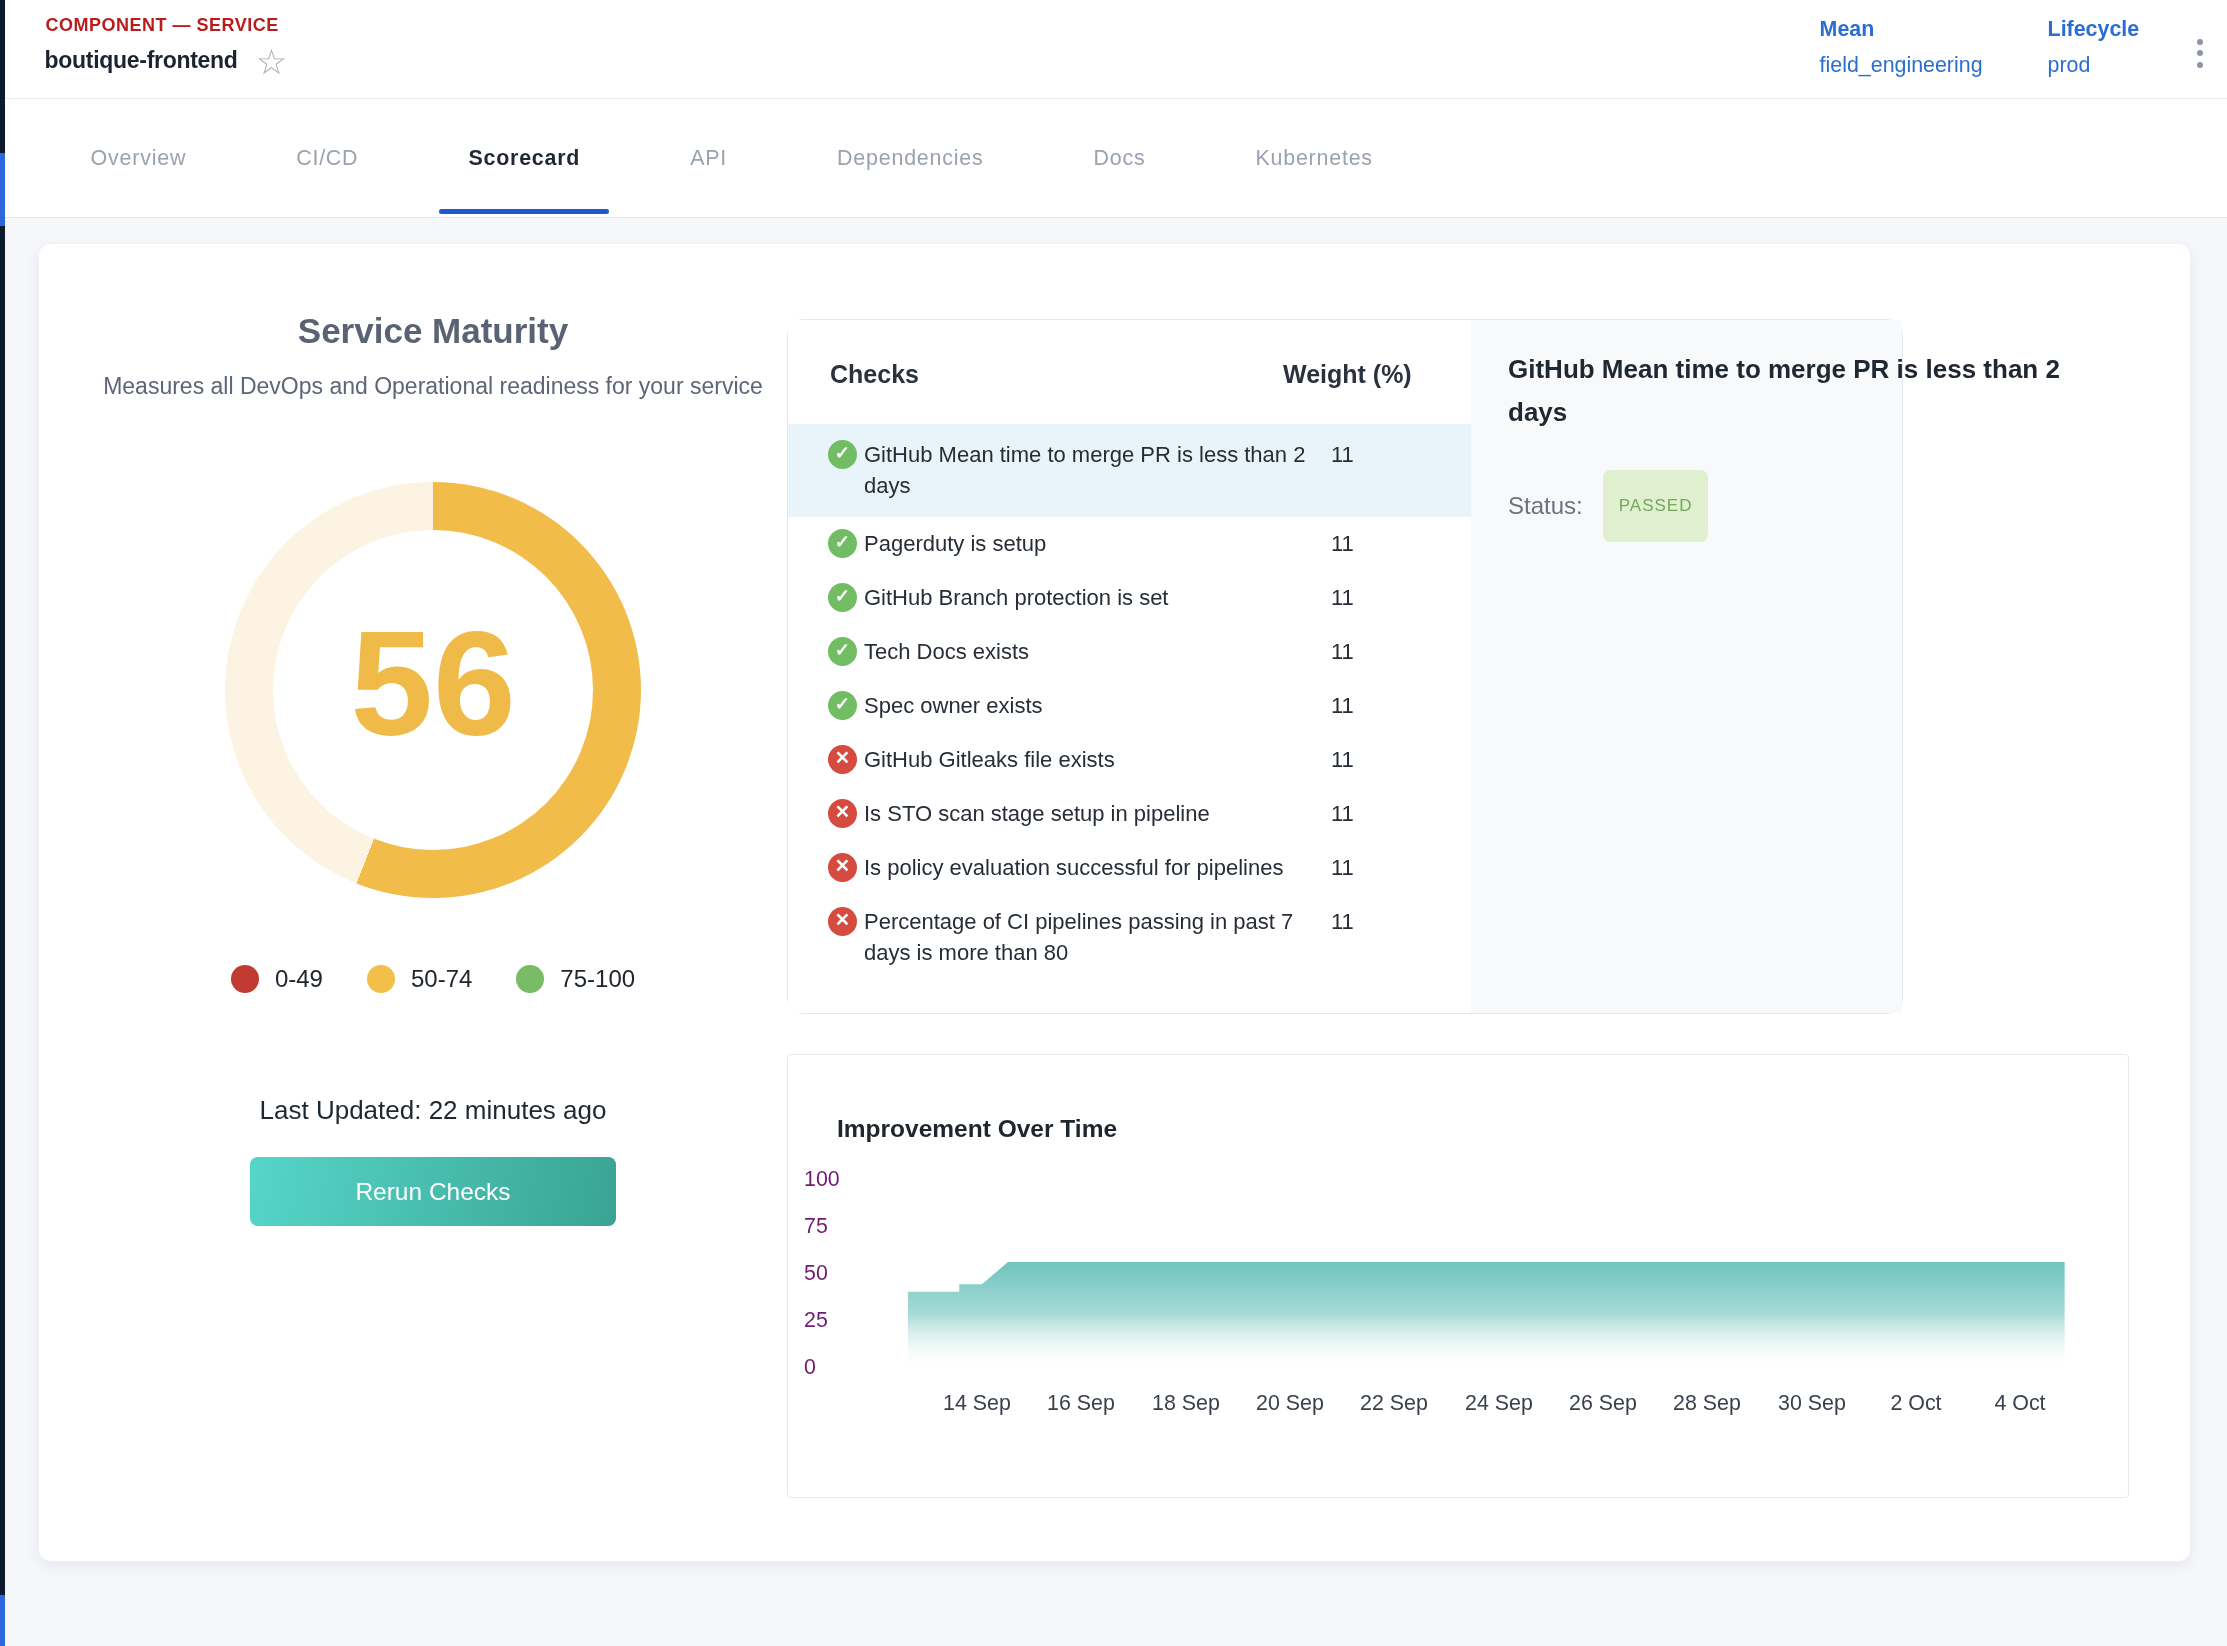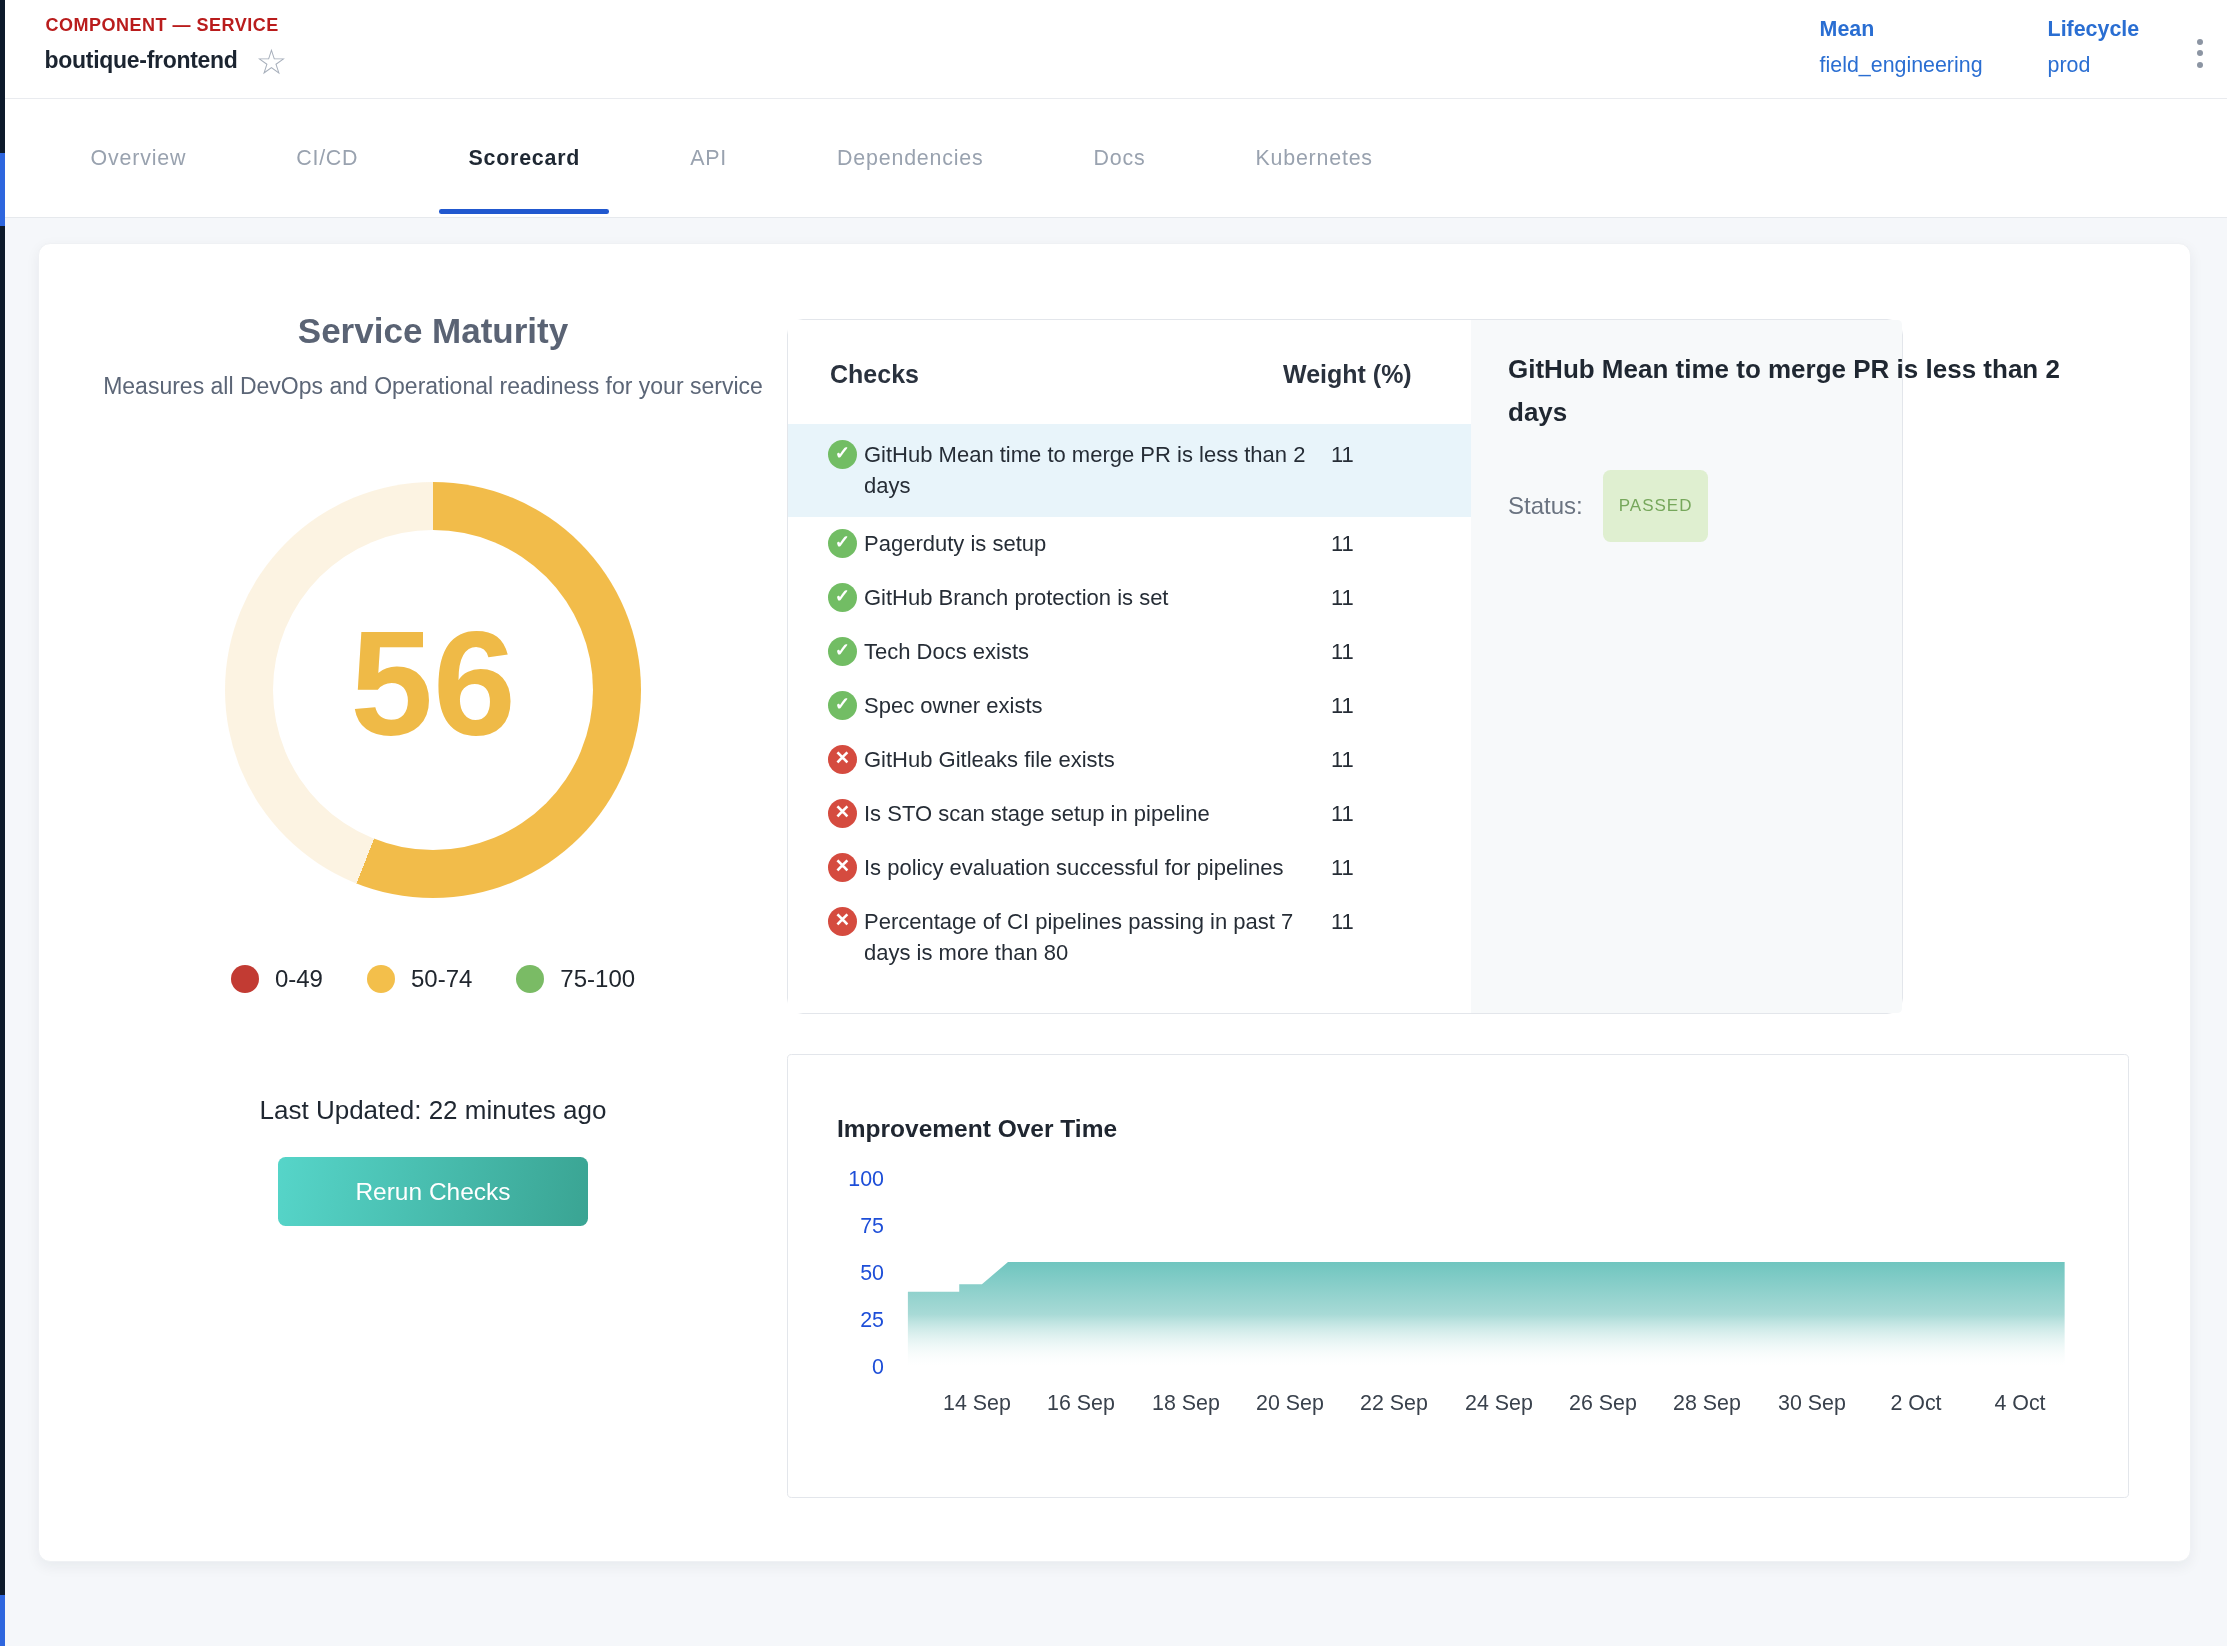--- a/index.html
+++ b/index.html
@@ -41,21 +41,21 @@
   .sm-sub { margin:17px auto 0; width:673px; font-size:23px; line-height:36px; color:#5C6677; }
   .donut-wrap { position:relative; width:416px; height:416px; margin:78px auto 0; }
   .donut { position:absolute; inset:0; border-radius:50%; background:conic-gradient(#F2BC4A 0turn 0.56turn, #FCF3E2 0.56turn 1turn); }
   .donut-hole { position:absolute; left:48px; top:48px; width:320px; height:320px; border-radius:50%; background:#fff; display:flex; align-items:center; justify-content:center; }
   .score-num { font-size:149px; font-weight:700; color:#EFBA47; transform:translateY(-6.1px); }
   .legend { display:flex; justify-content:center; gap:44px; margin-top:67px; }
   .legend-item { display:flex; align-items:center; gap:16px; }
   .legend-dot { width:28px; height:28px; border-radius:50%; }
   .legend-label { font-size:24px; color:#20262E; }
   .last-updated { margin-top:102px; font-size:26px; color:#1F2731; }
-  .rerun-btn { display:block; margin:31px auto 0; width:310px; height:69px; border:none; border-radius:7.6px;
+  .rerun-btn { display:block; margin:31px auto 0; width:366px; height:69px; border:none; border-radius:7.6px;
     background:linear-gradient(100deg, #56D5C9 0%, #3AA493 100%); color:#fff; font-size:24.5px; font-weight:500;
     font-family:"Liberation Sans", sans-serif; cursor:pointer; }
 
   
   .checks-box { position:absolute; left:748px; top:75px; width:1116px; height:695px; background:#fff; border:1.5px solid #E3E6EB; border-radius:16px; }
   .checks-list { position:absolute; left:0; top:0; bottom:0; width:683px; background:#fff; }
   .checks-header { position:absolute; left:42px; top:40px; font-size:25px; font-weight:600; color:#2A323E; }
   .weight-header { position:absolute; left:495px; top:40px; font-size:25px; font-weight:600; color:#2A323E; }
   .check-rows { position:absolute; left:0; right:0; top:104px; }
   .check-row { position:relative; padding:11.5px 0 11.5px 0; cursor:pointer; }
@@ -72,21 +72,21 @@
   
   .detail-panel { position:absolute; left:683px; top:0; bottom:0; right:0; background:#F7F9FA; border-radius:0 4.6px 4.6px 0; }
   .detail-title { position:absolute; left:37px; top:27.5px; width:560px; font-size:26px; font-weight:700; line-height:43px; color:#1F2731; }
   .status-row { position:absolute; left:37px; top:150px; display:flex; align-items:center; gap:20px; }
   .status-label { font-size:24px; color:#6A7380; }
   .status-badge { background:#DFEFD0; color:#76A75B; font-size:17px; letter-spacing:1px; font-weight:500; padding:26px 16px; border-radius:7.6px; }
 
   
   .chart-box { position:absolute; left:748px; top:810px; width:1342px; height:444px; background:#fff; border:1.5px solid #E3E6EB; border-radius:4.6px; }
   .chart-title { position:absolute; left:49px; top:60px; font-size:24.5px; font-weight:600; color:#1F2630; }
-  .ytick { position:absolute; left:0; width:96px; height:24.5px; line-height:24.5px; text-align:right; font-size:21.4px; color:#1d4ed8; }
+  .ytick { position:absolute; left:16px; width:96px; height:24.5px; line-height:24.5px; font-size:21.4px; color:#701a75; }
   .xtick { position:absolute; top:336px; width:104px; height:24.5px; line-height:24.5px; text-align:center; font-size:21.4px; color:#39414C; }
   .chart-plot { position:absolute; left:0; top:0; }
 </style>
 </head>
 <body>
 
 <div class="screen">
 
   <div class="edge-strip"></div>
   <div class="edge-blue-top"></div>

